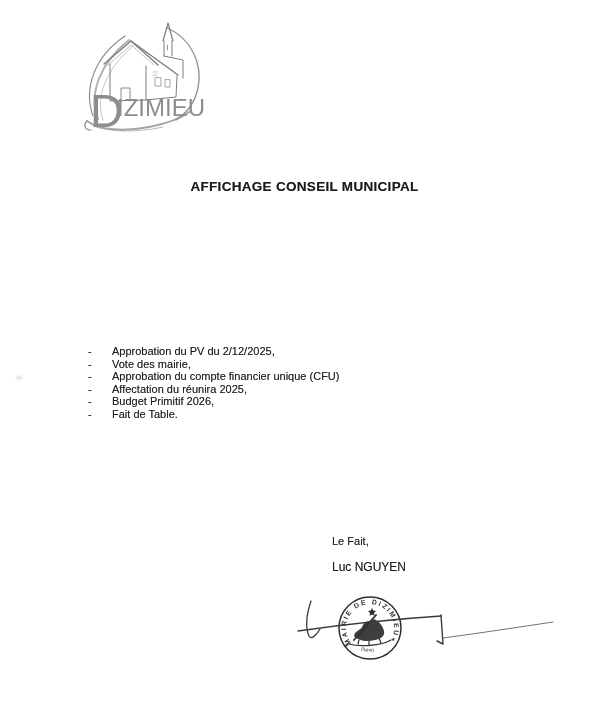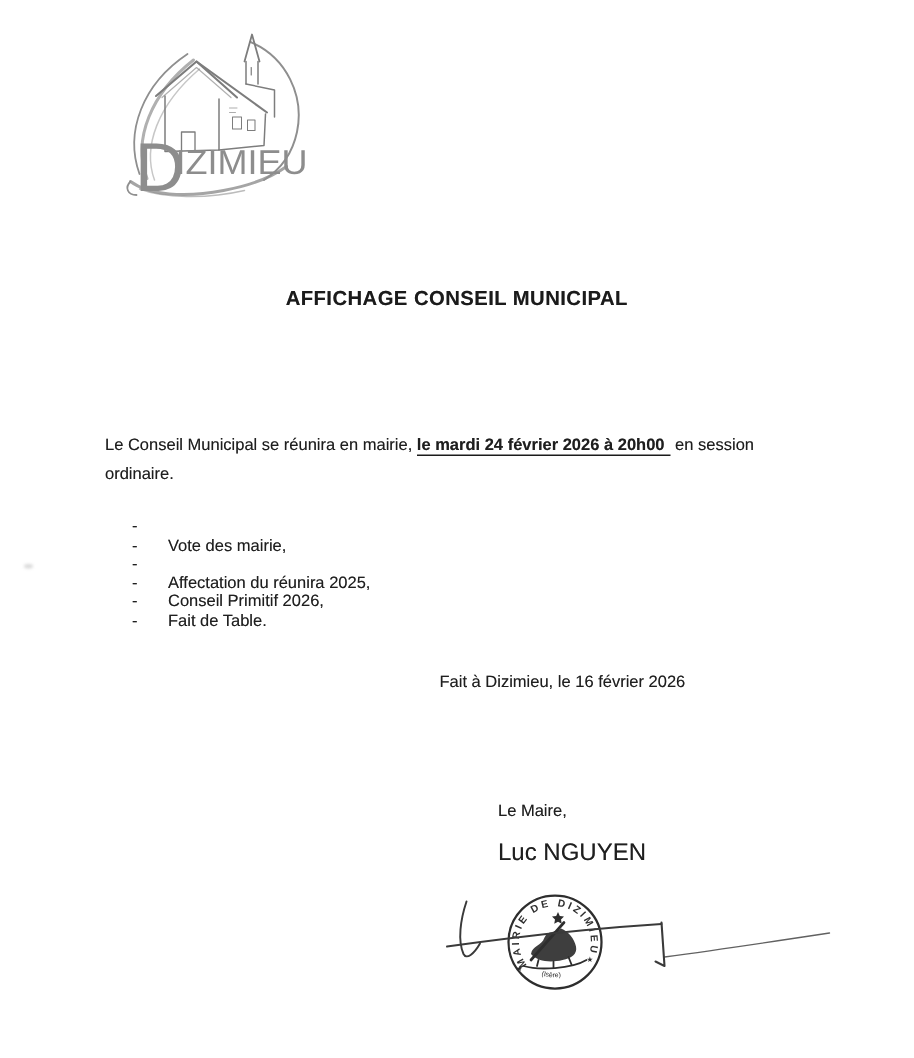--- a/index.html
+++ b/index.html
@@ -4,34 +4,34 @@
 <style>
   html,body{margin:0;padding:0;}
   body{
     width:609px;height:705px;background:#ffffff;overflow:hidden;position:relative;
     font-family:"Liberation Sans","DejaVu Sans",sans-serif;color:#1f1f1f;
   }
   .page{position:absolute;inset:0;background:#ffffff;}
   .scan-text{text-shadow:0 0 0.35px rgba(40,40,40,0.55);}
   .logo{position:absolute;left:79px;top:20px;width:132px;height:118px;}
   .title{
-    position:absolute;left:0;right:0;top:175px;margin:16px;text-align:center;
+    position:absolute;left:0;right:0;top:175px;margin:4px;text-align:center;
     font-size:13.5px;font-weight:bold;letter-spacing:0.3px;color:#1b1b1b;
   }
   .intro{
     position:absolute;left:70px;top:288px;width:515px;margin:0;
     font-size:11px;line-height:18.5px;color:#1e1e1e;
   }
   .intro .hl{font-weight:bold;border-bottom:1.7px solid #1b1b1b;padding-right:4px;}
   .agenda{position:absolute;left:88px;top:345px;width:420px;font-size:11px;}
   .agenda .row{display:flex;line-height:12.5px;}
   .agenda .dash{width:24px;flex:0 0 24px;}
   .dateline{position:absolute;left:293px;top:449px;font-size:11px;}
   .signoff-role{position:absolute;left:332px;top:535px;font-size:11px;}
-  .signoff-name{position:absolute;left:332px;top:560px;font-size:16px;}
+  .signoff-name{position:absolute;left:332px;top:560px;font-size:12px;}
   .seal{position:absolute;left:295px;top:585px;width:270px;height:85px;}
   .speck{
     position:absolute;left:16px;top:376px;width:6px;height:3px;border-radius:50%;
     background:rgba(120,120,120,0.28);filter:blur(1px);
   }
 </style>
 </head>
 <body>
 
 <div class="page">
@@ -62,50 +62,50 @@
       <path d="M85,21 L85,36 M93,21 L93,36" stroke-width="1"></path>
       <path d="M85,36 L104,40 L104,58" stroke-width="1"></path>
       <path d="M88.5,25 L88.5,30" stroke-width="0.8"></path>
     </g>
     <text x="11" y="107" font-size="46" fill="#8d8d8d">D</text>
     <text x="38" y="96" font-size="23" fill="#8d8d8d" textLength="88" lengthAdjust="spacingAndGlyphs">IZIMIEU</text>
   </svg>
 
   <h1 class="title scan-text">AFFICHAGE CONSEIL MUNICIPAL</h1>
 
-  <p class="intro scan-text"><span>Le Conseil Municipal se réunira en mairie, </span><span class="hl">le mardi 24 février 2026 à 20h00</span><span> en session</span><br><span>ordinaire.</span></p>
 
   <div class="agenda scan-text">
     <div class="row">
       <span class="dash">-</span>
+      <span>Approbation du PV du 2/12/2025,</span>
     </div>
     <div class="row">
       <span class="dash">-</span>
       <span>Vote des mairie,</span>
     </div>
     <div class="row">
       <span class="dash">-</span>
+      <span>Approbation du compte financier unique (CFU)</span>
     </div>
     <div class="row">
       <span class="dash">-</span>
       <span>Affectation du réunira 2025,</span>
     </div>
     <div class="row">
       <span class="dash">-</span>
-      <span>Conseil Primitif 2026,</span>
+      <span>Budget Primitif 2026,</span>
     </div>
     <div class="row">
       <span class="dash">-</span>
       <span>Fait de Table.</span>
     </div>
   </div>
 
-  <div class="dateline scan-text">Fait à Dizimieu, le 16 février 2026</div>
 
-  <div class="signoff-role scan-text">Le Maire,</div>
+  <div class="signoff-role scan-text">Le Fait,</div>
   <div class="signoff-name scan-text">Luc NGUYEN</div>
 
   <svg class="seal" viewBox="0 0 270 85" aria-hidden="true">
     <defs>
       <path id="arcTop" d="M57,59 A24,24 0 1 1 93,59"></path>
       <path id="arcBottom" d="M62,64 Q75,69 88,64"></path>
     </defs>
 
     <g>
       <circle cx="75" cy="43" r="31" fill="none" stroke="#2e2e2e" stroke-width="1.5"></circle>

